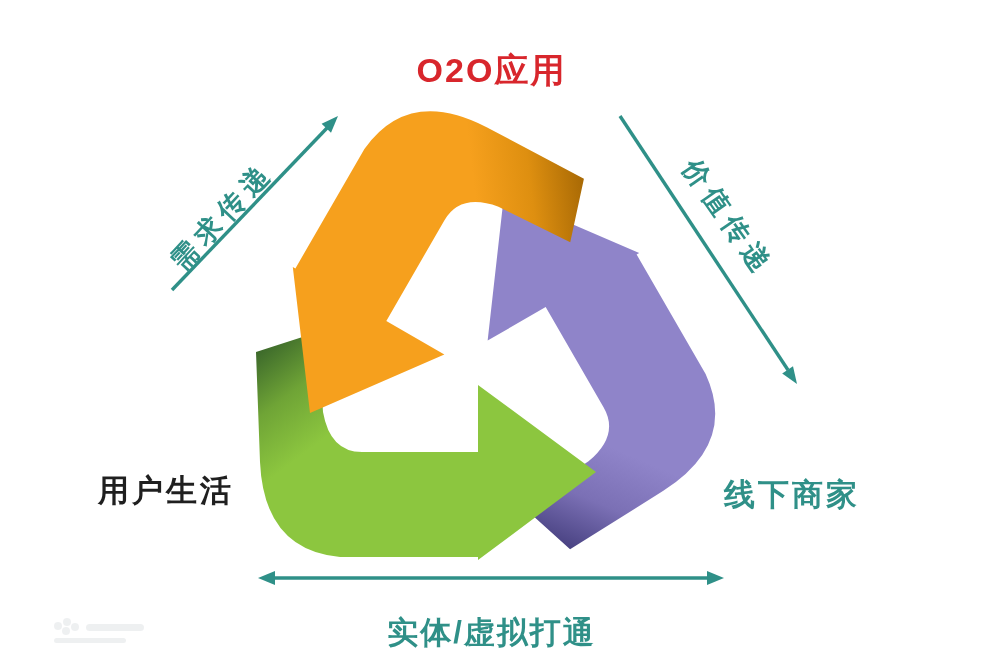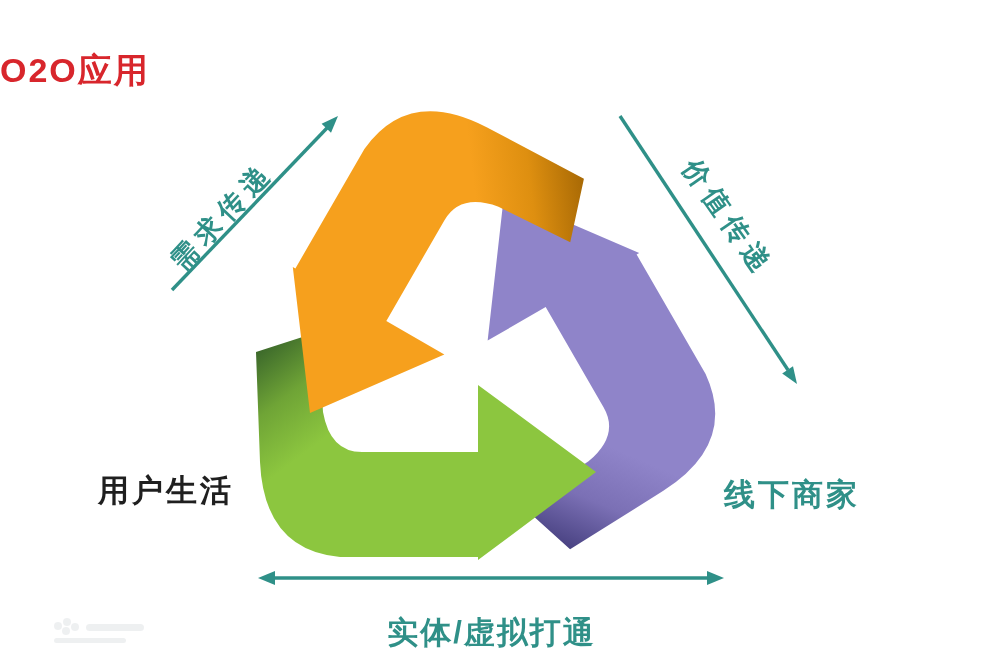--- a/index.html
+++ b/index.html
@@ -6,21 +6,21 @@
   .canvas{
     position:relative;
     width:983px;height:650px;
     background:#ffffff;
     overflow:hidden;
     font-family:"Liberation Sans","DejaVu Sans",sans-serif;
   }
   svg{position:absolute;left:0;top:0;}
   .txt{position:absolute;white-space:nowrap;}
   .title{
-    top:48px;left:0;width:983px;text-align:left;
+    top:48px;left:0;width:983px;text-align:center;
     font-size:34px;font-weight:bold;color:#d8262c;letter-spacing:2px;
   }
   .label-left{
     top:470px;left:98px;
     font-size:31px;font-weight:bold;color:#1f1f1f;letter-spacing:3px;
   }
   .label-right{
     top:474px;left:724px;
     font-size:31px;font-weight:bold;color:#2f9088;letter-spacing:3px;
   }

